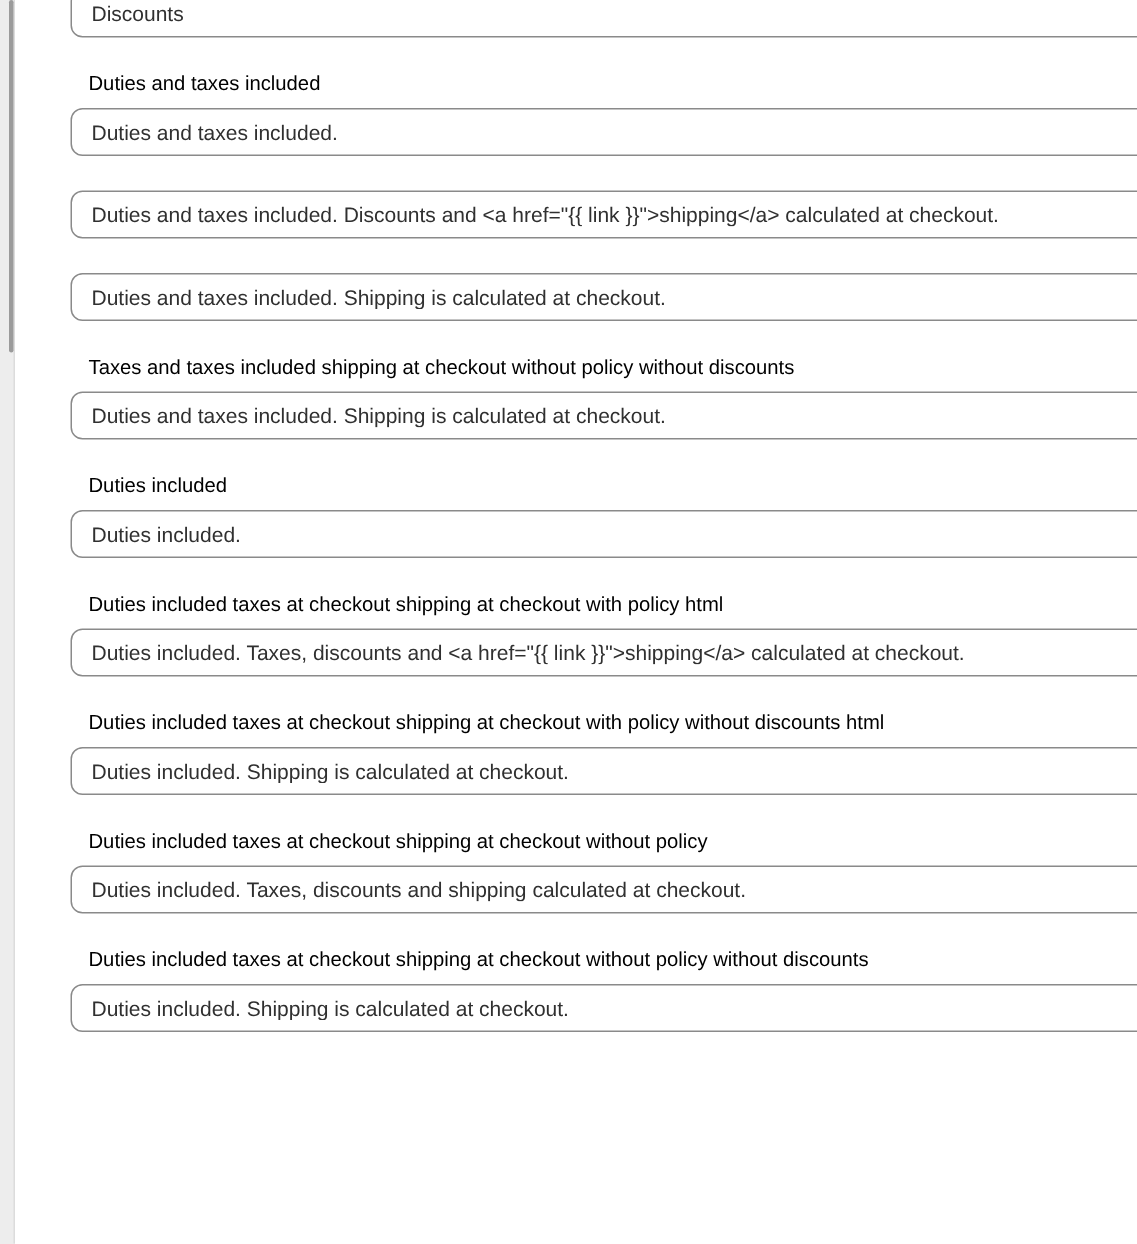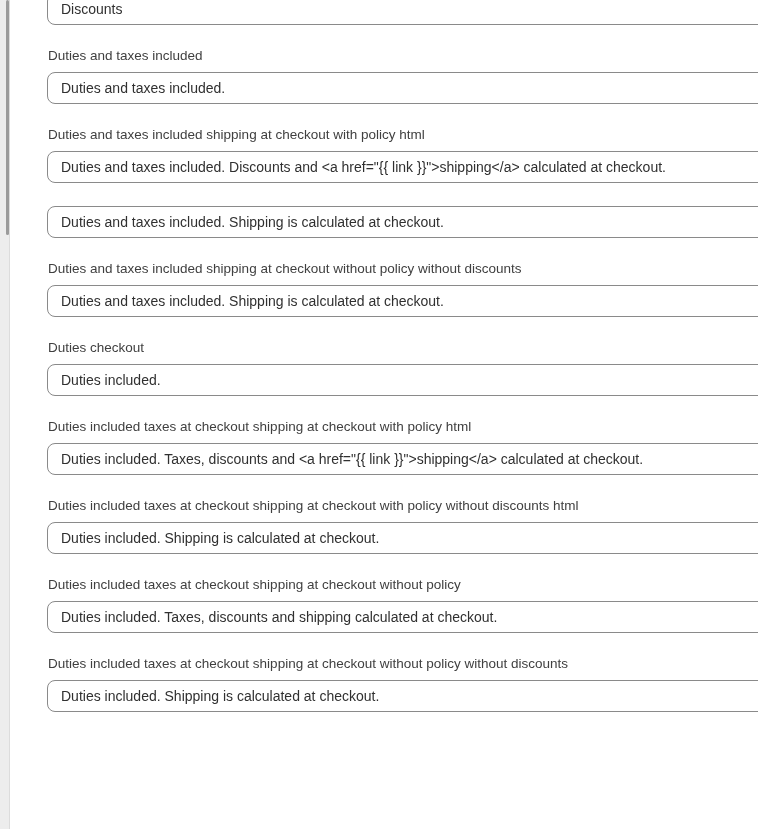--- a/index.html
+++ b/index.html
@@ -36,22 +36,22 @@
     margin-left: 47px;
     width: 711px;
   }
   .field-group {
     margin-bottom: 23px;
   }
   .field-label {
     display: block;
     font-size: 13.5px;
     line-height: 16px;
-    color: #404040;
-    margin: 0 0 8px 1px;
+    color: #000000;
+    margin: 0 0 8px 12px;
   }
   .text-input {
     display: block;
     width: calc(100% + 40px); 
     height: 32px;
     border: 1px solid #8a8a8a;
     border-radius: 8px;
     padding: 0 13px;
     font-family: "Liberation Sans", sans-serif;
     font-size: 14px;
@@ -75,36 +75,35 @@
   <div class="field-group">
     <input type="text" class="text-input partial-top" value="Discounts" style="">
   </div>
 
   <div class="field-group">
     <label class="field-label">Duties and taxes included</label>
     <input type="text" class="text-input" value="Duties and taxes included." style="">
   </div>
 
   <div class="field-group">
-    <label class="field-label">Duties and taxes included shipping at checkout with policy html</label>
     <input type="text" class="text-input" value="Duties and taxes included. Discounts and &lt;a href=&quot;{{ link }}&quot;&gt;shipping&lt;/a&gt; calculated at checkout." style="">
   </div>
 
   <div class="field-group">
     <input type="text" class="text-input" value="Duties and taxes included. Shipping is calculated at checkout." style="">
   </div>
 
 
   <div class="field-group">
-    <label class="field-label">Duties and taxes included shipping at checkout without policy without discounts</label>
+    <label class="field-label">Taxes and taxes included shipping at checkout without policy without discounts</label>
     <input type="text" class="text-input" value="Duties and taxes included. Shipping is calculated at checkout." style="">
   </div>
 
   <div class="field-group">
-    <label class="field-label">Duties checkout</label>
+    <label class="field-label">Duties included</label>
     <input type="text" class="text-input" value="Duties included." style="">
   </div>
 
   <div class="field-group">
     <label class="field-label">Duties included taxes at checkout shipping at checkout with policy html</label>
     <input type="text" class="text-input" value="Duties included. Taxes, discounts and &lt;a href=&quot;{{ link }}&quot;&gt;shipping&lt;/a&gt; calculated at checkout." style="">
   </div>
 
   <div class="field-group">
     <label class="field-label">Duties included taxes at checkout shipping at checkout with policy without discounts html</label>

